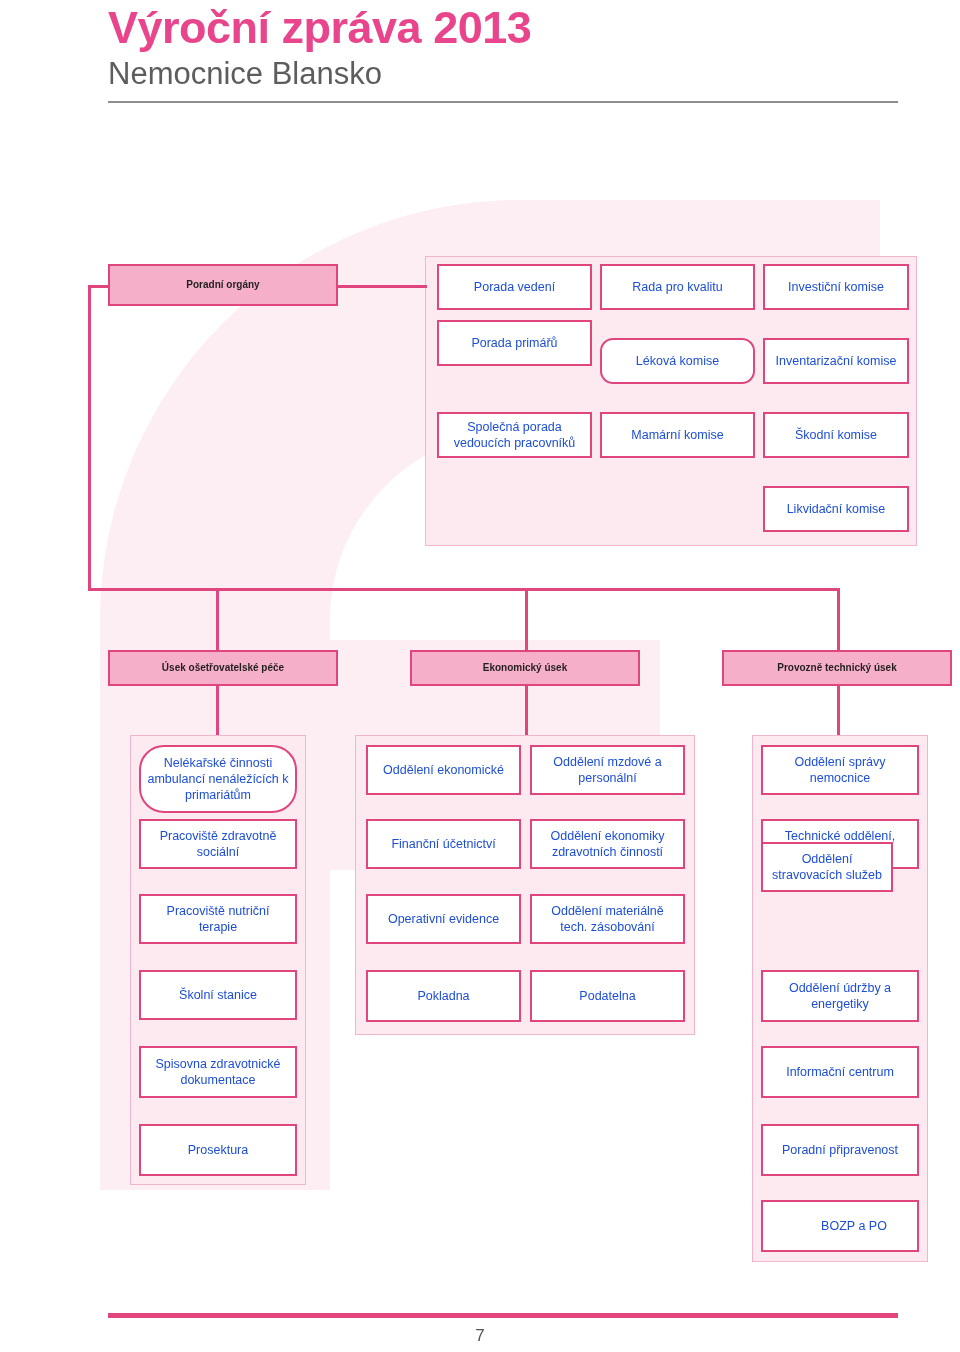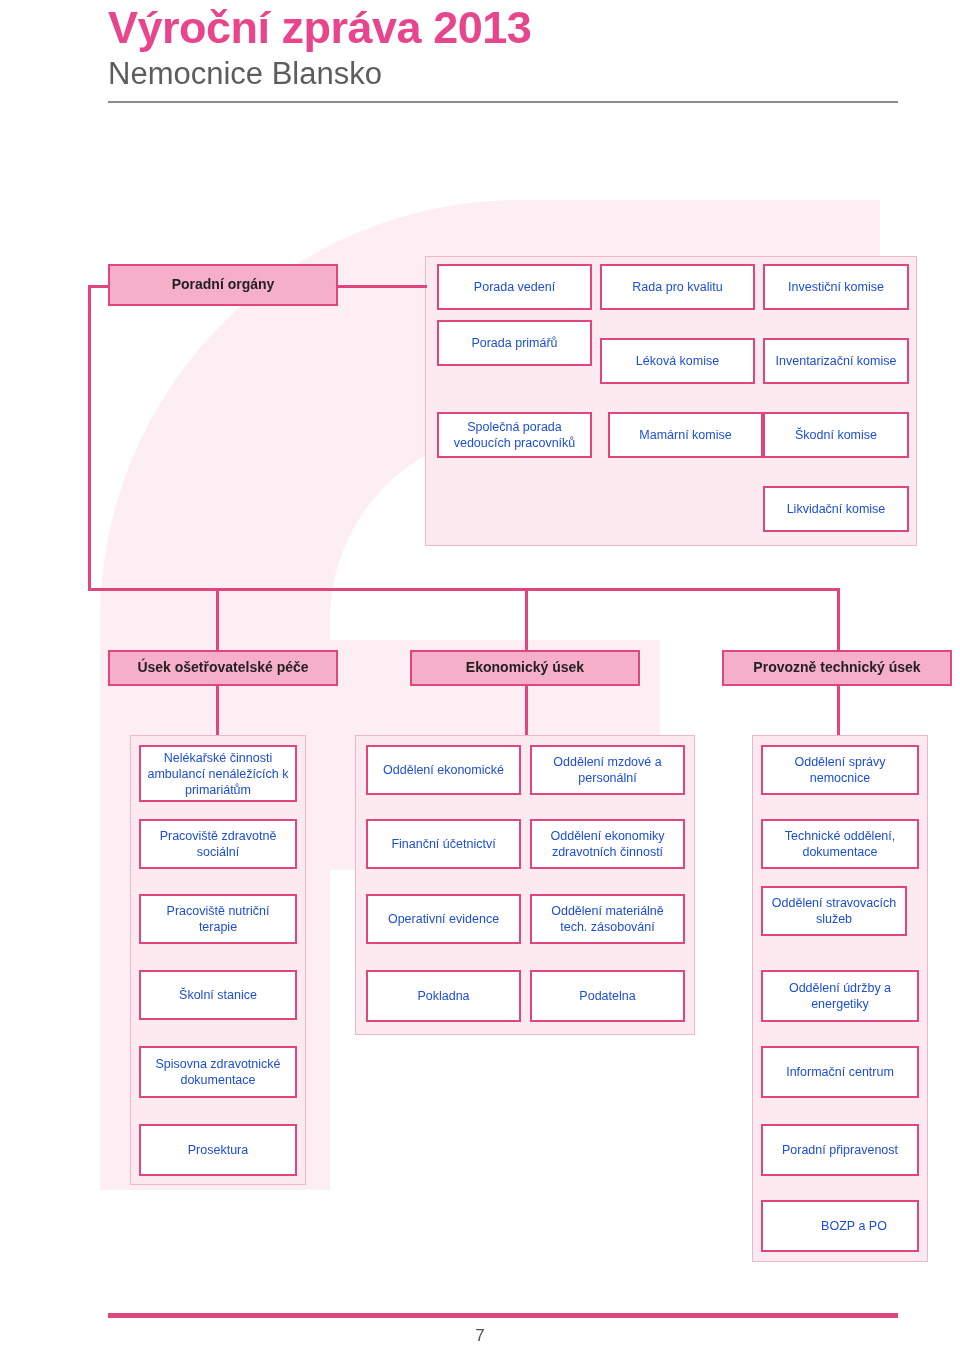--- a/index.html
+++ b/index.html
@@ -78,21 +78,21 @@
     justify-content: center;
     text-align: center;
     font-size: 12.5px;
     line-height: 1.28;
     color: #1d4ed8;
     padding: 2px 5px;
     z-index: 3;
   }
   .node.head {
     background: #f6afc9;
-    font-size: 14px;
+    font-size: 10px;
     font-weight: bold;
     color: #231f20;
     border-width: 2px;
   }
   .panel {
     position: absolute;
     box-sizing: border-box;
     border: 1px solid #f1b6cd;
     background: #fdeaf1;
     z-index: 1;
@@ -169,48 +169,48 @@
   <div class="node" style="left:600px; top:264px; width:155px; height:46px;">
     <span>Rada pro kvalitu</span>
   </div>
   <div class="node" style="left:763px; top:264px; width:146px; height:46px;">
     <span>Investiční komise</span>
   </div>
 
   <div class="node" style="left:437px; top:320px; width:155px; height:46px;">
     <span>Porada primářů</span>
   </div>
-  <div class="node" style="left:600px; top:338px; width:155px; height:46px;">
+  <div class="node" style="left:600px; top:338px; width:155px; height:46px;border-radius:13px;">
     <span>Léková komise</span>
   </div>
   <div class="node" style="left:763px; top:338px; width:146px; height:46px;">
     <span>Inventarizační komise</span>
   </div>
 
   <div class="node" style="left:437px; top:412px; width:155px; height:46px;">
     <span>Společná porada vedoucích pracovníků</span>
   </div>
-  <div class="node" style="left:600px; top:412px; width:155px; height:46px;margin-left:8px;">
+  <div class="node" style="left:600px; top:412px; width:155px; height:46px;">
     <span>Mamární komise</span>
   </div>
   <div class="node" style="left:763px; top:412px; width:146px; height:46px;">
     <span>Škodní komise</span>
   </div>
 
   <div class="node" style="left:763px; top:486px; width:146px; height:46px;">
     <span>Likvidační komise</span>
   </div>
 
   <div class="panel" style="left:130px; top:735px; width:176px; height:450px;"></div>
 
   <div class="node head" style="left:108px; top:650px; width:230px; height:36px;">
     <span>Úsek ošetřovatelské péče</span>
   </div>
 
-  <div class="node" style="left:139px; top:745px; width:158px; height:57px;">
+  <div class="node" style="left:139px; top:745px; width:158px; height:68px;border-radius:25px;">
     <span>Nelékařské činnosti ambulancí nenáležících k primariátům</span>
   </div>
   <div class="node" style="left:139px; top:819px; width:158px; height:50px;">
     <span>Pracoviště zdravotně sociální</span>
   </div>
   <div class="node" style="left:139px; top:894px; width:158px; height:50px;">
     <span>Pracoviště nutriční terapie</span>
   </div>
   <div class="node" style="left:139px; top:970px; width:158px; height:50px;">
     <span>Školní stanice</span>
@@ -258,21 +258,21 @@
   <div class="node head" style="left:722px; top:650px; width:230px; height:36px;">
     <span>Provozně technický úsek</span>
   </div>
 
   <div class="node" style="left:761px; top:745px; width:158px; height:50px;">
     <span>Oddělení správy nemocnice</span>
   </div>
   <div class="node" style="left:761px; top:819px; width:158px; height:50px;">
     <span>Technické oddělení, dokumentace</span>
   </div>
-  <div class="node" style="left:761px; top:886px; width:146px; height:50px;align-items:center;">
+  <div class="node" style="left:761px; top:842px; width:132px; height:50px;align-items:center;">
     <span>Oddělení stravovacích služeb</span>
   </div>
   <div class="node" style="left:761px; top:970px; width:158px; height:52px;">
     <span>Oddělení údržby a energetiky</span>
   </div>
   <div class="node" style="left:761px; top:1046px; width:158px; height:52px;">
     <span>Informační centrum</span>
   </div>
   <div class="node" style="left:761px; top:1124px; width:158px; height:52px;">
     <span>Poradní připravenost</span>

